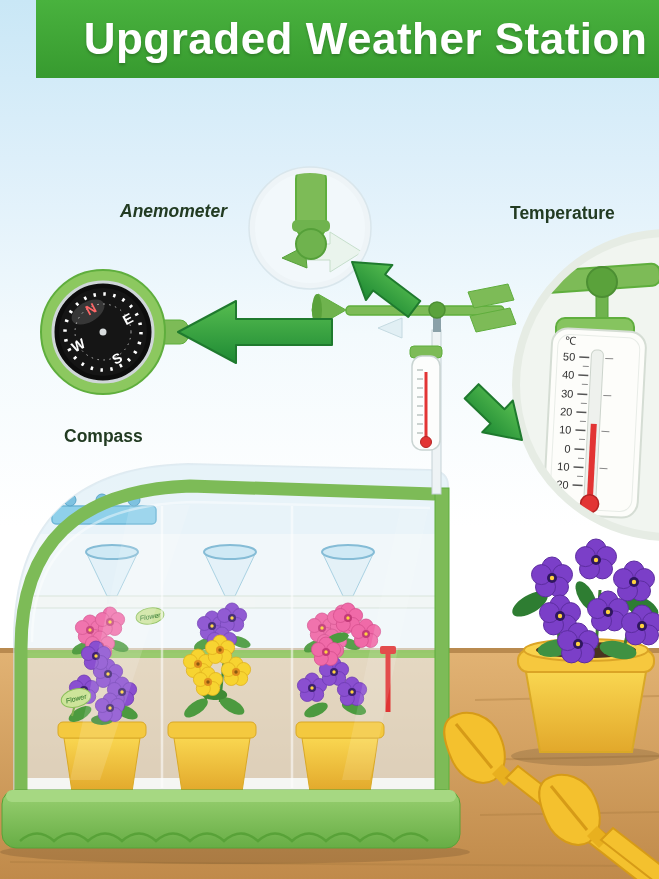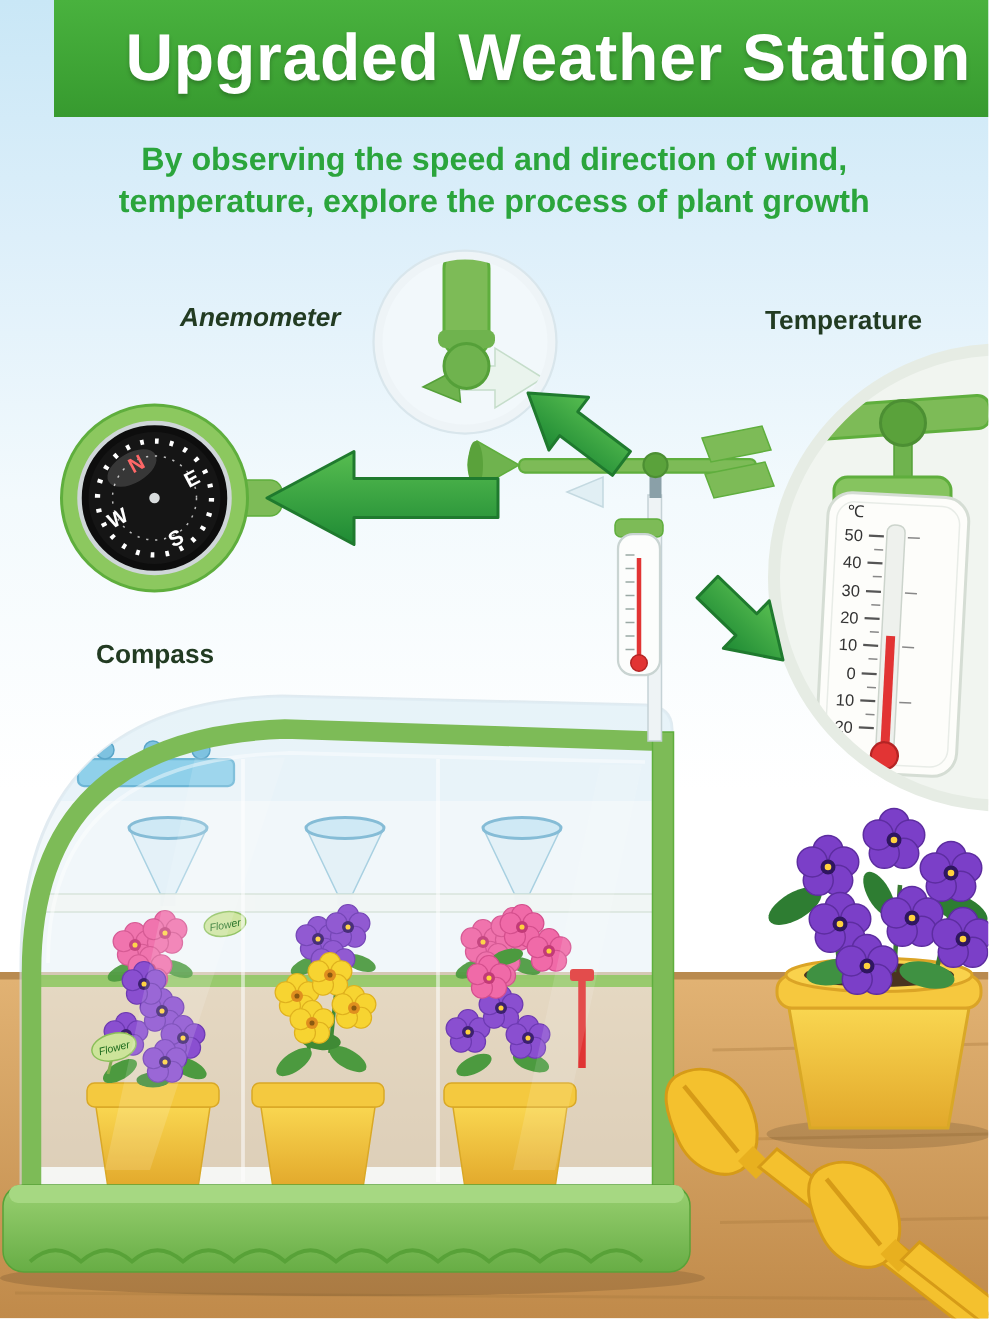--- a/index.html
+++ b/index.html
@@ -384,21 +384,17 @@
     <g stroke="#1f7a2e" stroke-width="2" stroke-linejoin="round">
       <polygon fill="url(#gArrow)" points="332,319 236,319 236,301 178,332 236,363 236,345 332,345"></polygon>
       <polygon fill="url(#gArrow)" transform="rotate(37 352 262)" points="352,262 386,240 386,252 430,252 430,272 386,272 386,284"></polygon>
       <polygon fill="url(#gArrow)" transform="rotate(44 522 440)" points="522,440 488,418 488,430 452,430 452,450 488,450 488,462"></polygon>
     </g>
   </svg>
 
   <div class="hdr">
     <div class="t">Upgraded Weather Station</div>
   </div>
-  <div class="sub">
-    <div>By observing the speed and direction of wind,</div>
-    <div>temperature, explore the process of plant growth</div>
-  </div>
   <div class="lbl anemo">Anemometer</div>
   <div class="lbl temp">Temperature</div>
   <div class="lbl comp">Compass</div>
 
 </div>
 
 </body></html>

